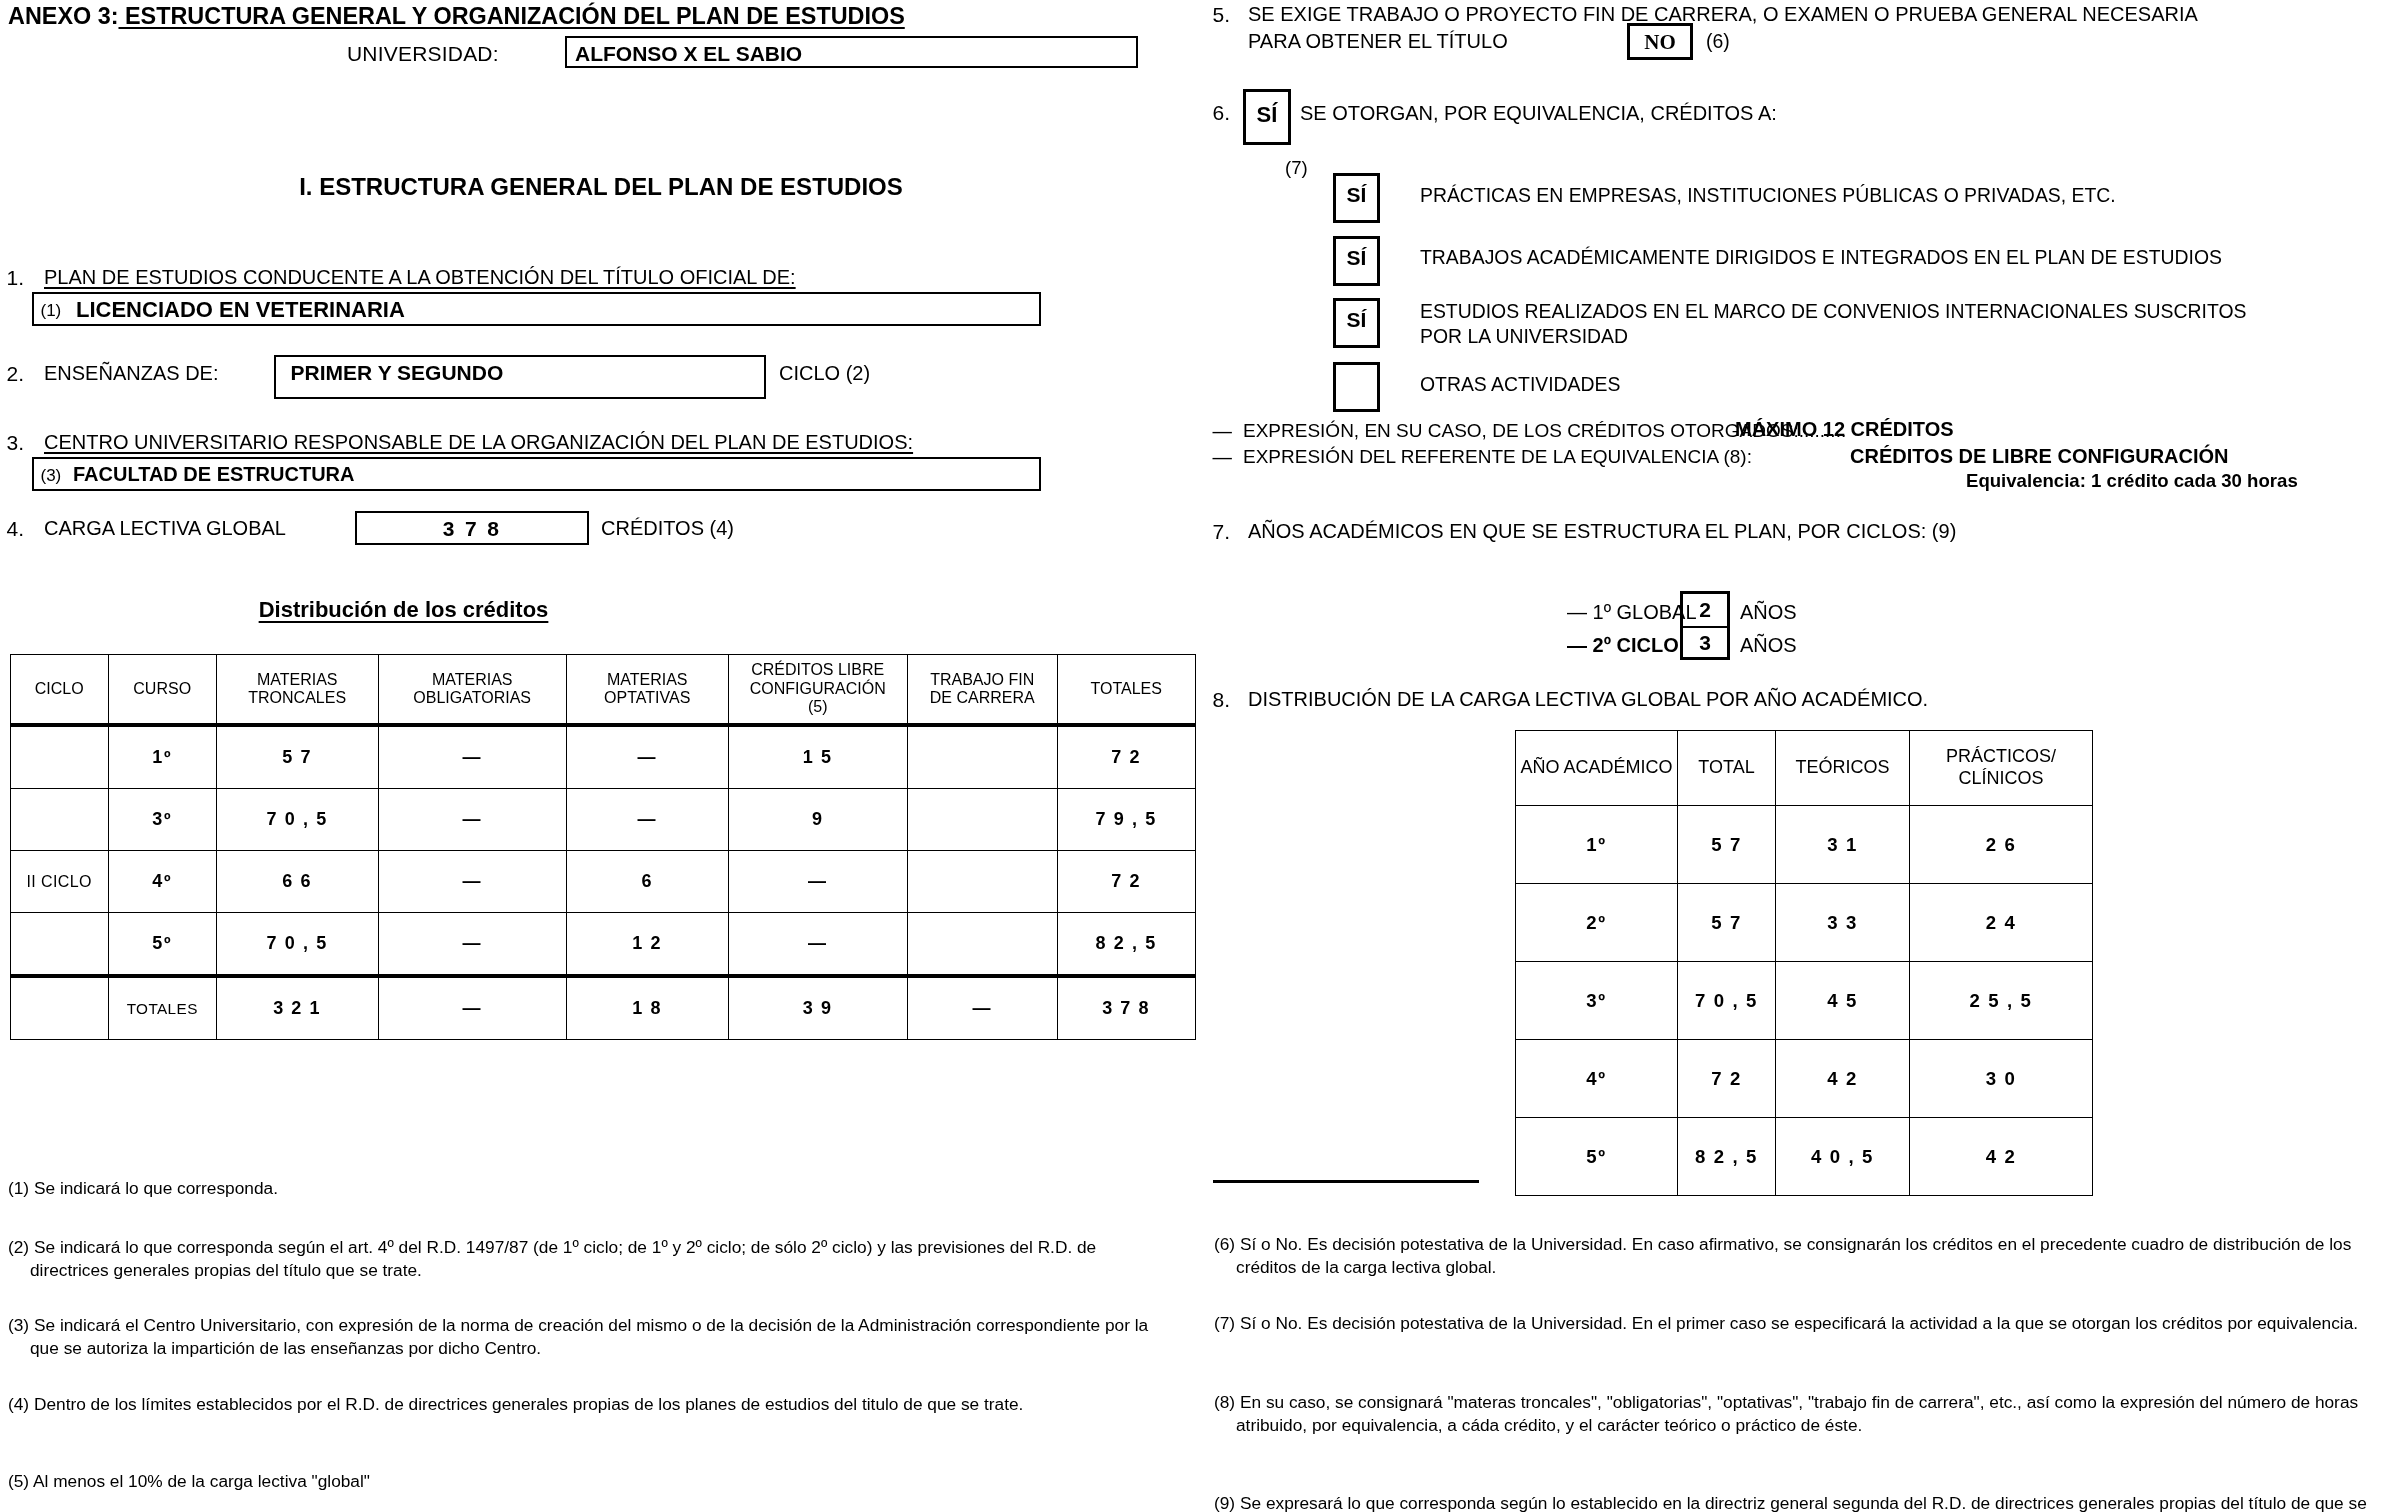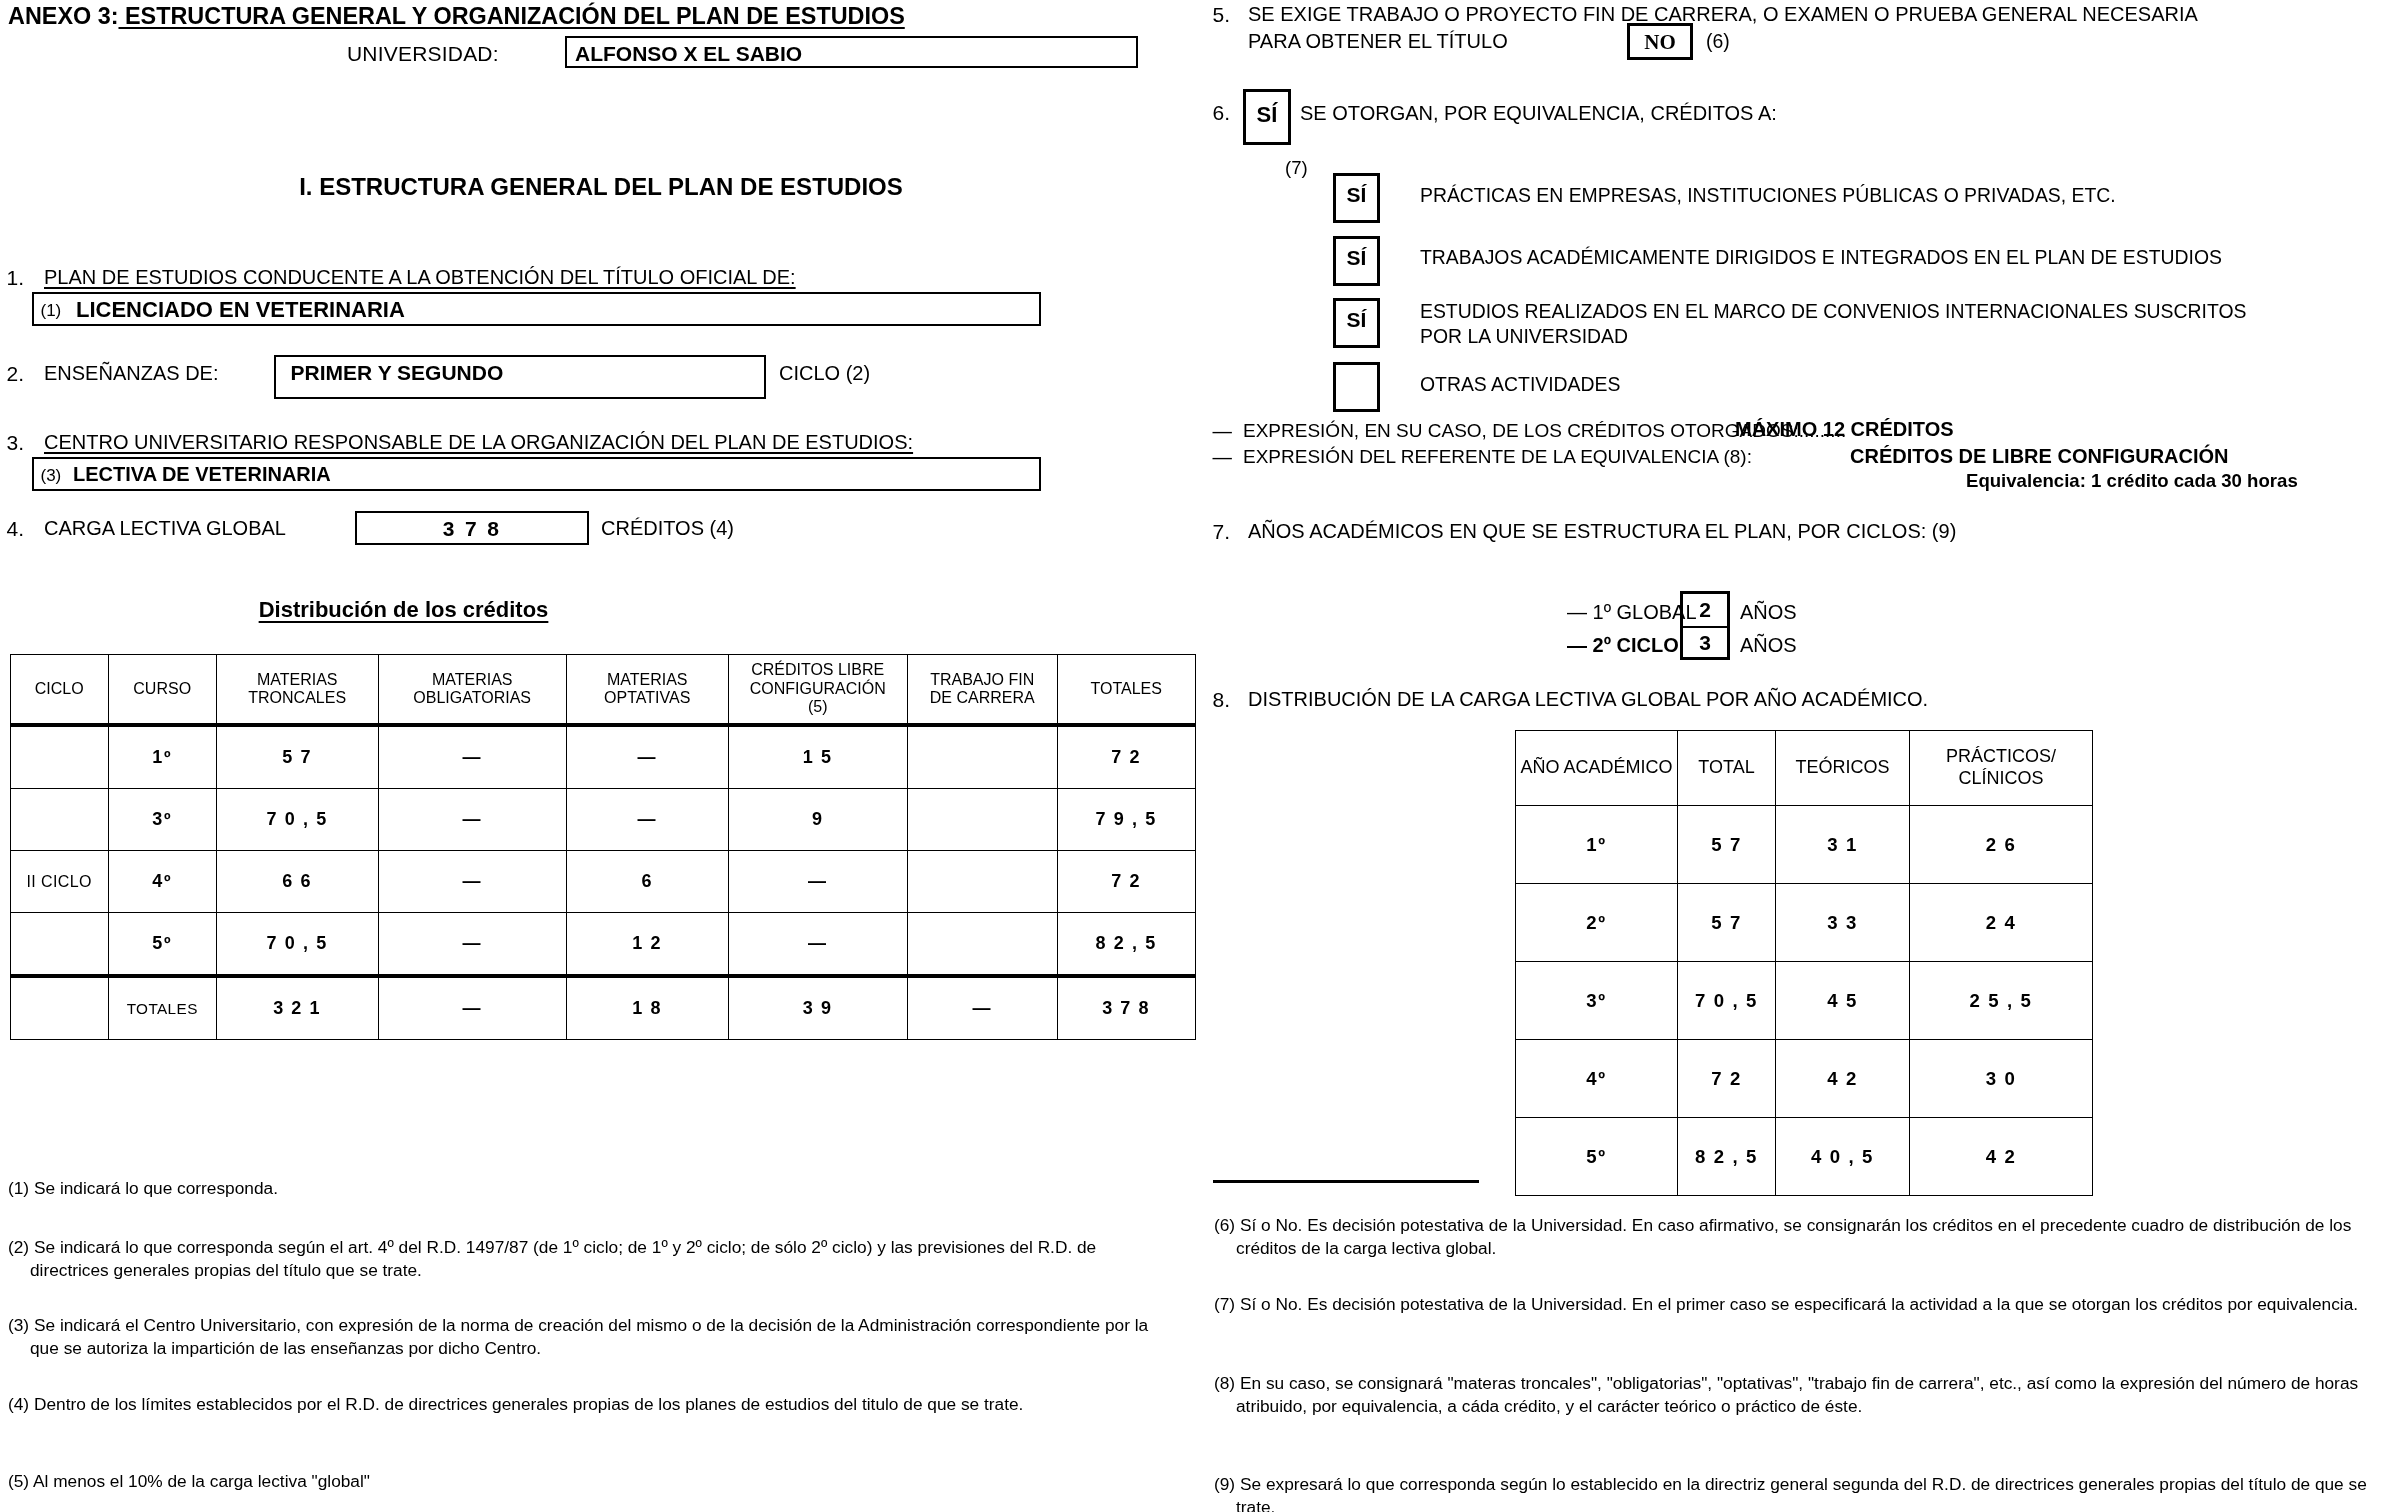--- a/index.html
+++ b/index.html
@@ -271,20 +271,21 @@
 
   #r-fn-rule {
     position: absolute; left: 6.5px; top: 1180px;
     width: 266px; height: 0; border-top: 3.2px solid #000;
   }
   .fn-r {
     position: absolute;
     font-size: 17.3px;
     line-height: 1.35;
     width: 1170px;
+    margin-top: 19px;
   }
   .fn-r .body { display: block; padding-left: 22px; text-indent: -22px; }
 </style>
 </head>
 <body>
 
 <div class="page">
 
   <div class="col-left">
 
@@ -308,21 +309,21 @@
     <div class="abs item-txt" id="item2-txt">ENSEÑANZAS DE:</div>
     <div class="abs" id="item2-box">
       <span class="val">PRIMER Y SEGUNDO</span>
     </div>
     <div class="abs item-txt" id="item2-suffix">CICLO (2)</div>
 
     <div class="abs item-num" id="item3-num">3.</div>
     <div class="abs item-txt" id="item3-txt">CENTRO UNIVERSITARIO RESPONSABLE DE LA ORGANIZACIÓN DEL PLAN DE ESTUDIOS:</div>
     <div class="abs" id="item3-box">
       <span class="hint">(3)</span>
-      <span class="val">LECTIVA DE VETERINARIA</span>
+      <span class="val">FACULTAD DE ESTRUCTURA</span>
     </div>
 
     <div class="abs item-num" id="item4-num">4.</div>
     <div class="abs item-txt" id="item4-txt">CARGA LECTIVA GLOBAL</div>
     <div class="abs" id="item4-box">
       <span class="val">3 7 8</span>
     </div>
     <div class="abs item-txt" id="item4-suffix">CRÉDITOS (4)</div>
 
     <div class="abs" id="distrib-heading">Distribución de los créditos</div>

